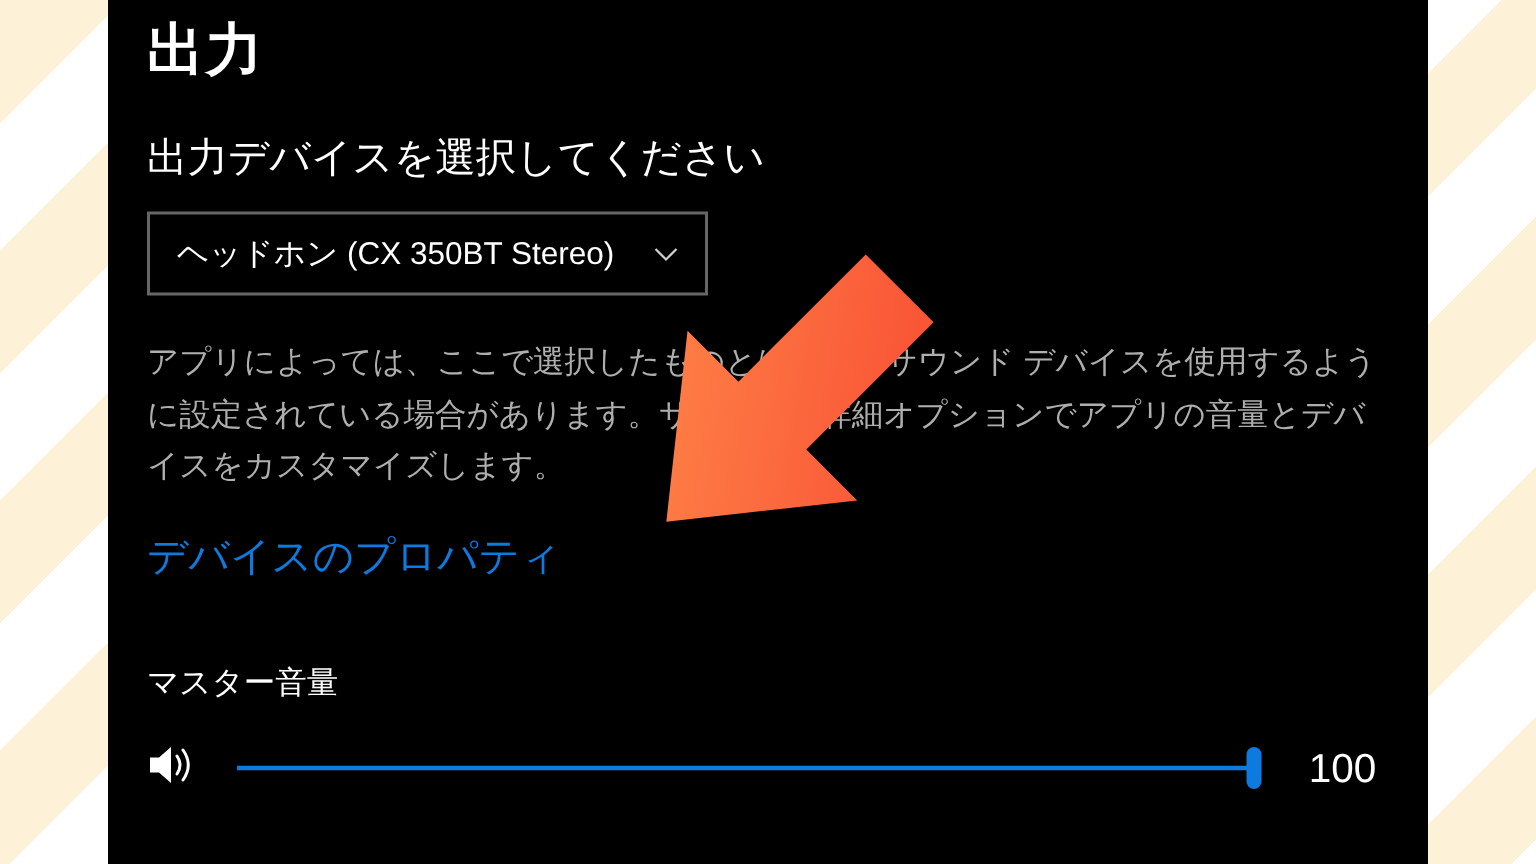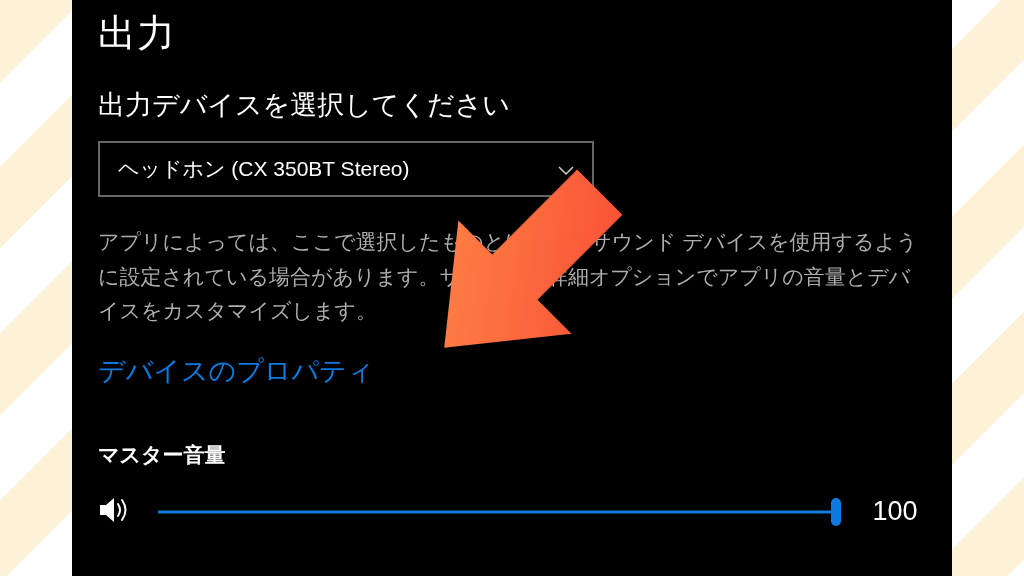--- a/index.html
+++ b/index.html
@@ -31,35 +31,35 @@
       left: 72px;
       top: 0;
       right: 72px;
       bottom: 0;
       background: #000000;
       color: #ffffff;
       padding: 8px 26px 0 26px;
     }
     .section-title {
       font-size: 38px;
-      font-weight: 400;
+      font-weight: 700;
       margin-bottom: 28px;
       letter-spacing: 1px;
     }
     .field-label {
       font-size: 27px;
       font-weight: 400;
       color: #ffffff;
       margin-bottom: 18px;
     }
     .dropdown {
       display: flex;
       align-items: center;
       justify-content: space-between;
-      width: 496px;
+      width: 374px;
       height: 56px;
       border: 2px solid #666666;
       background: #000000;
       color: #ffffff;
       padding: 0 18px;
       font-size: 21px;
       cursor: pointer;
       margin-bottom: 28px;
     }
     .dropdown-value {
@@ -79,21 +79,20 @@
       color: #0d7adf;
       font-size: 27px;
       cursor: pointer;
       display: inline-block;
       margin-bottom: 52px;
     }
     .vol-label {
       font-size: 21px;
       color: #ffffff;
       margin-bottom: 26px;
-      font-weight: bold;
     }
     .vol-row {
       display: flex;
       align-items: center;
       gap: 26px;
     }
     .speaker-icon {
       flex: 0 0 auto;
     }
     .slider {

